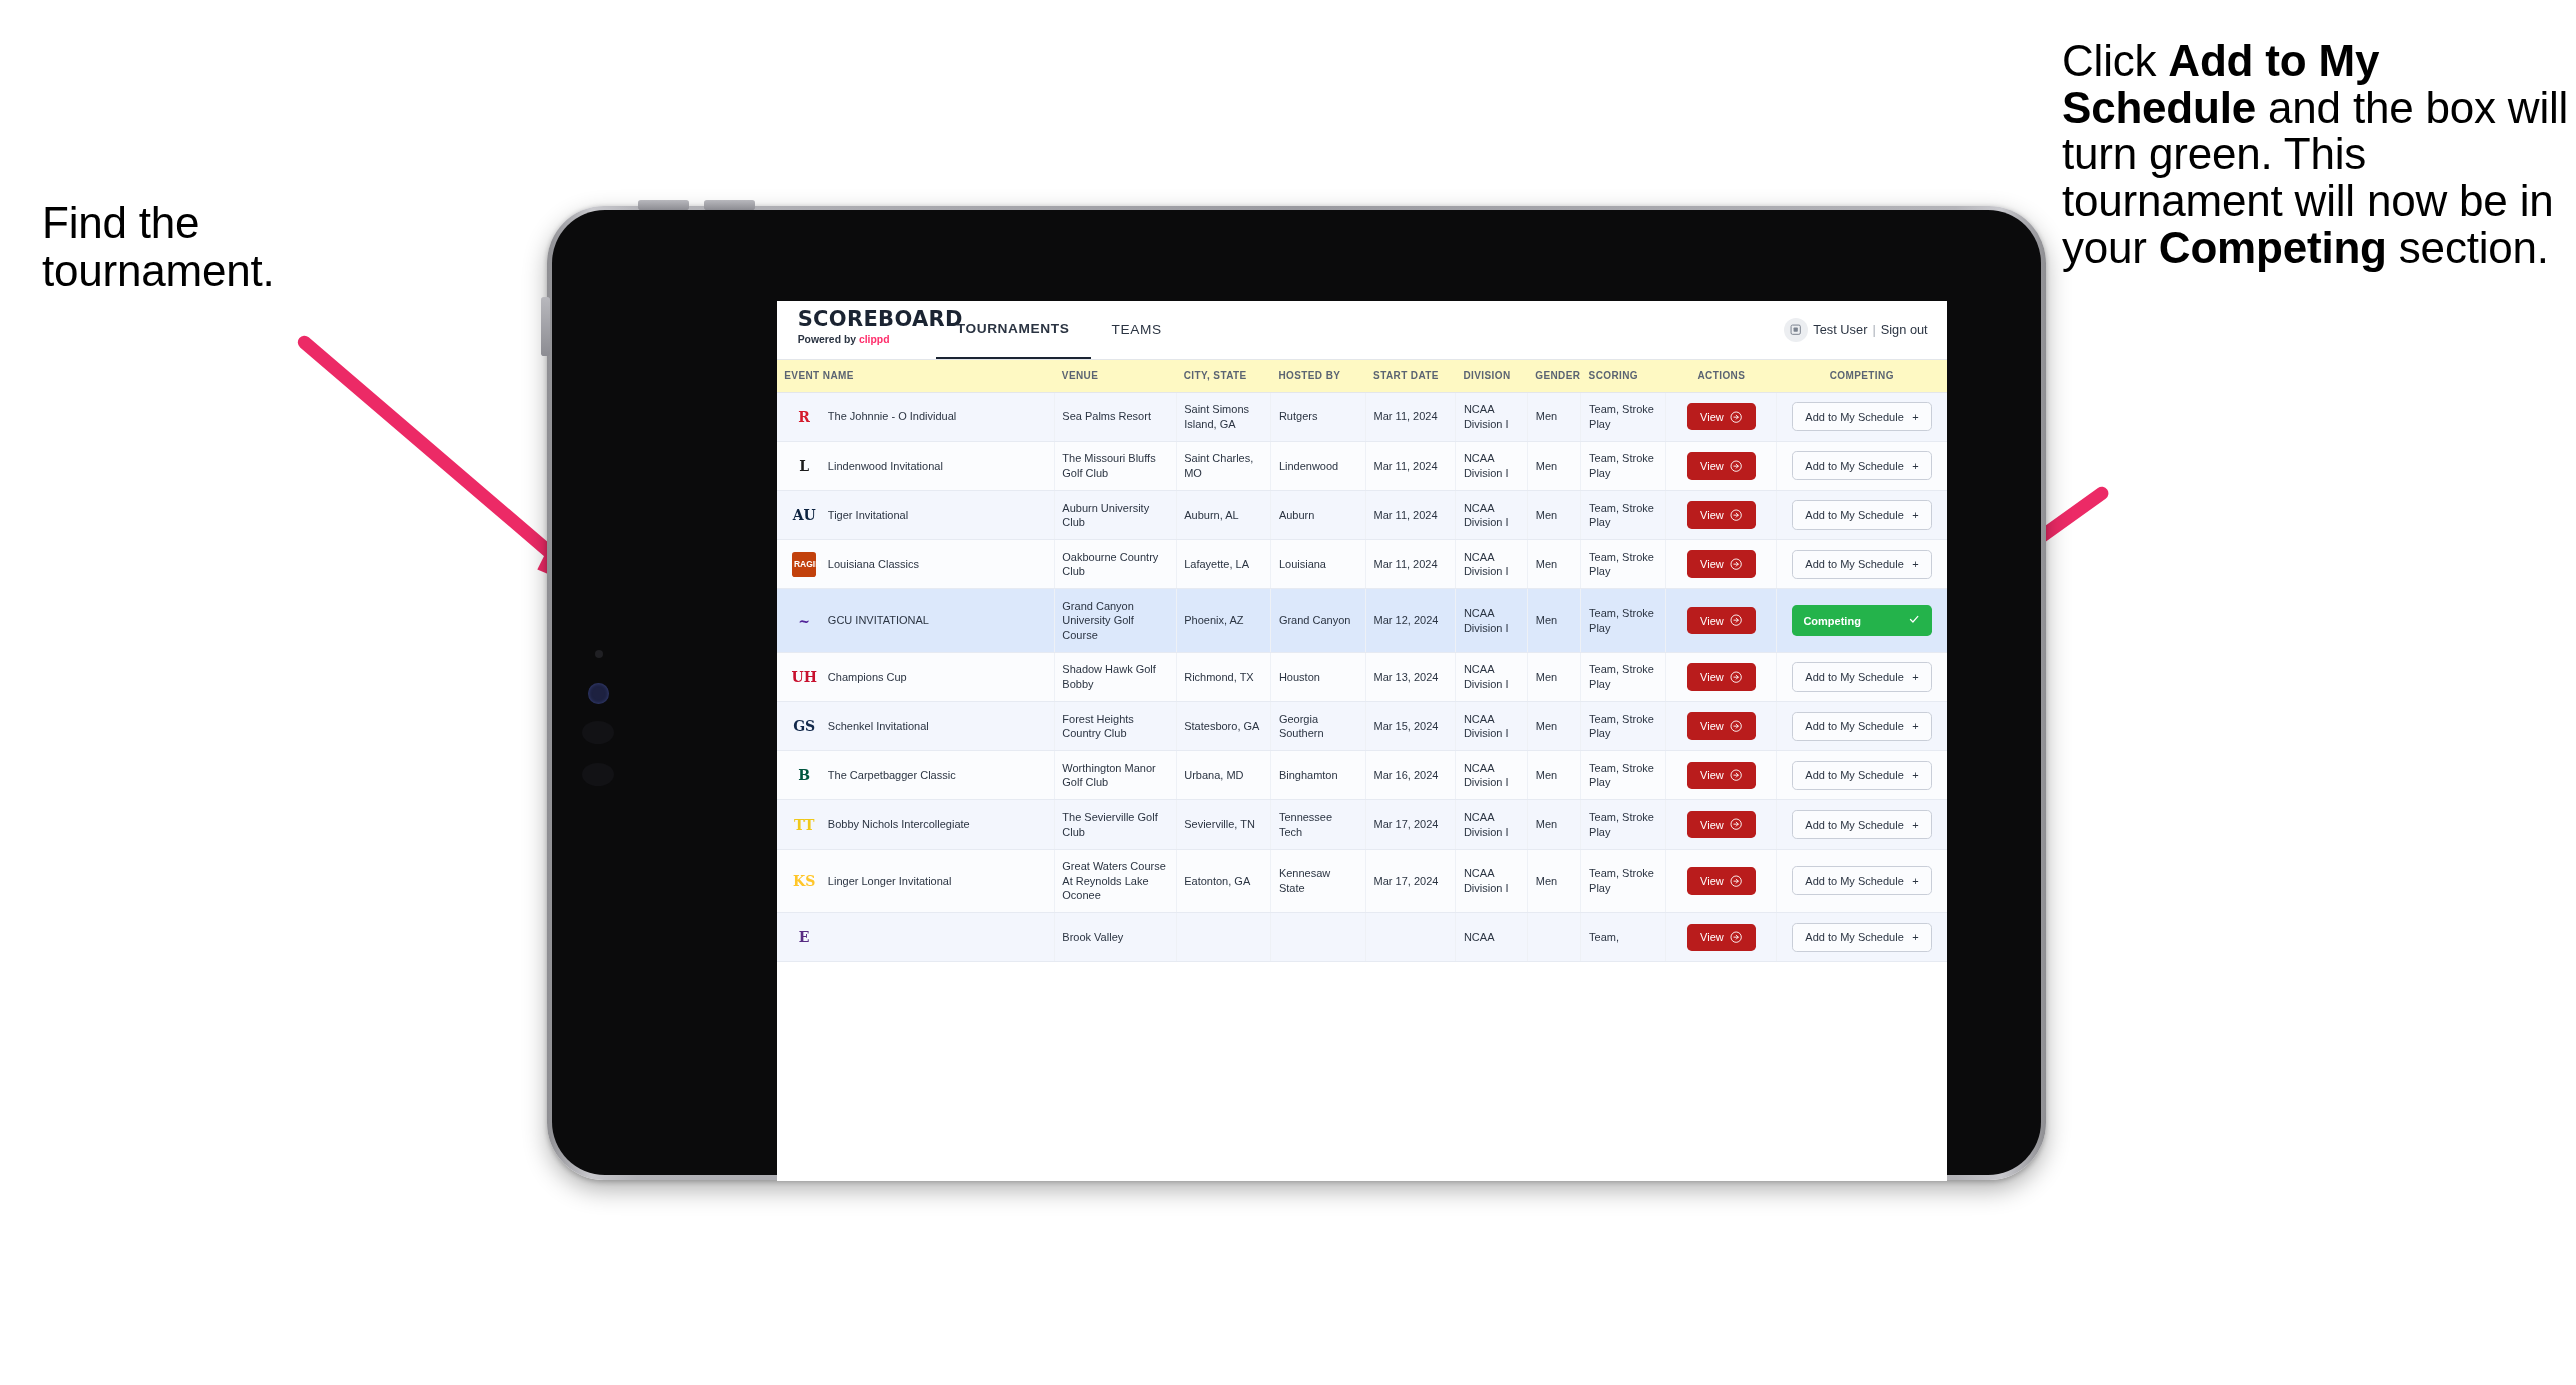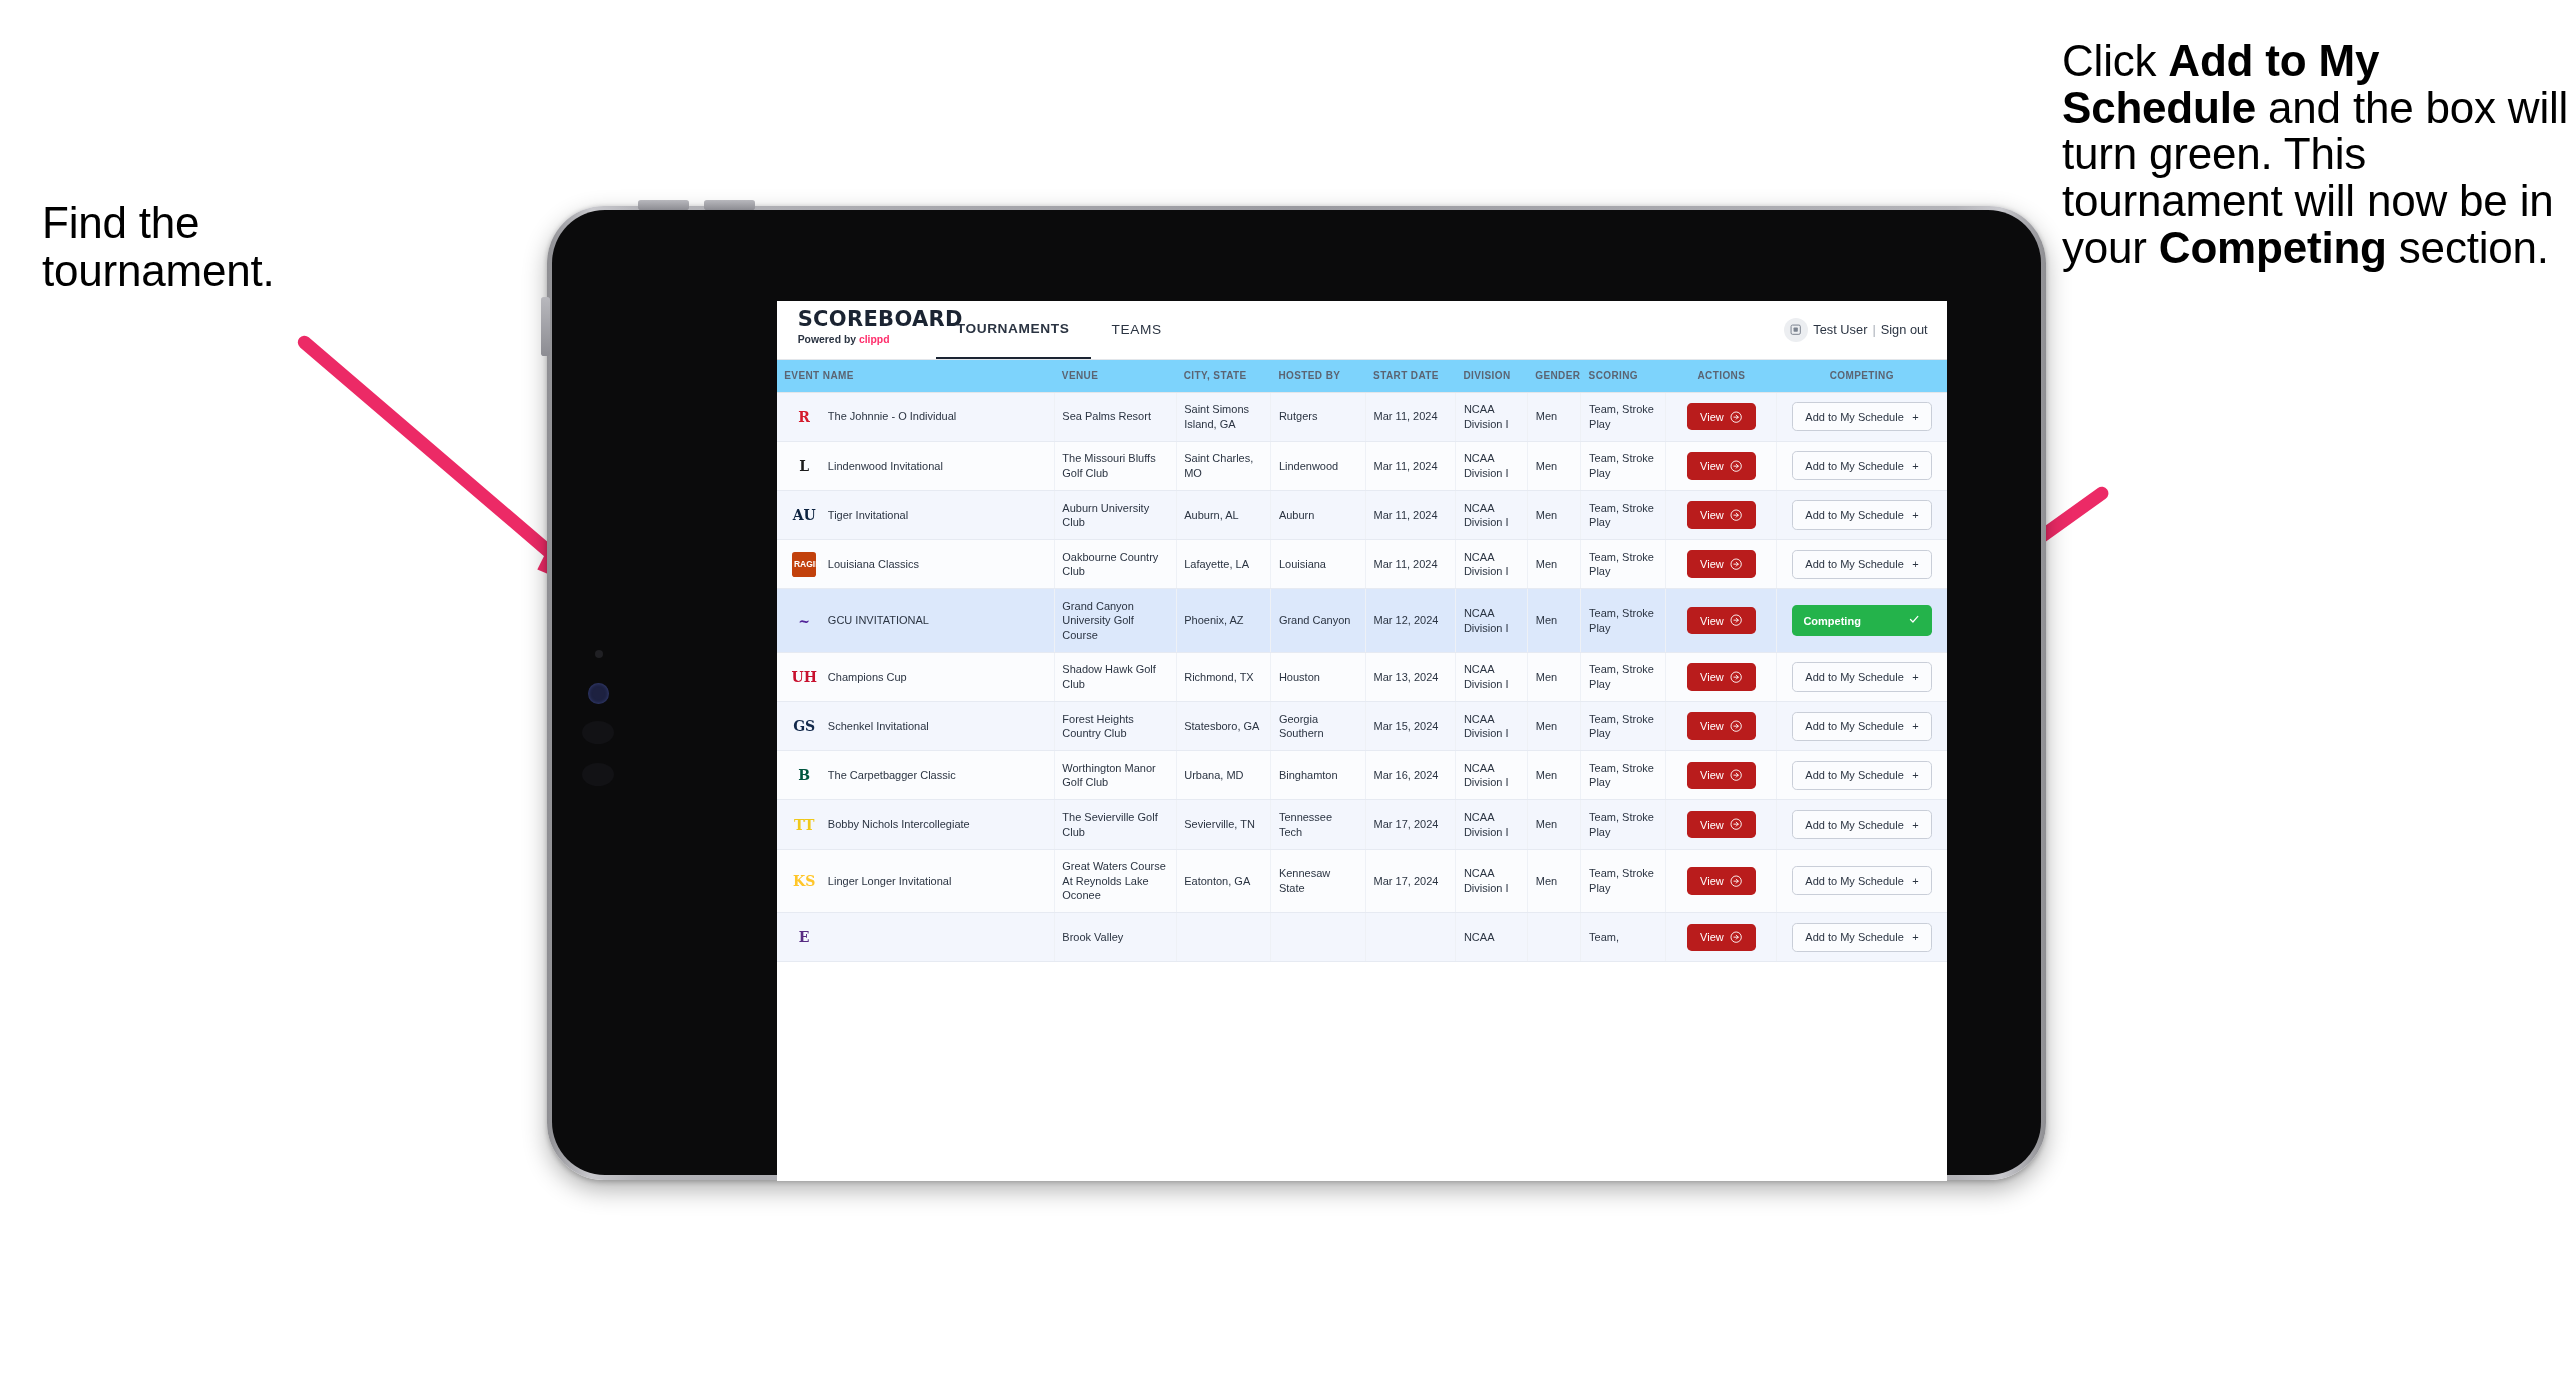--- a/index.html
+++ b/index.html
@@ -112,21 +112,21 @@
     background: #eceef1; display: flex; align-items: center; justify-content: center;
     color: #5b6472; font-size: 11.4px;
   }
   #appbar-right .sep { color: #aab0b9; }
   #signout { cursor: pointer; }
 
   
   #table-wrap { height: calc(100% - 59px); overflow: hidden; }
   table#tbl { width: 100%; border-collapse: collapse; table-layout: fixed; }
   #tbl thead th {
-    background: #7dd3fc;
+    background: #fef9c3;
     border-bottom: 0.9px solid #e3e6ea;
     font-size: 10px; letter-spacing: 0.4px;
     color: #5b6472; font-weight: 600;
     text-align: left;
     padding: 10.4px 7.6px;
     white-space: nowrap;
   }
   #tbl thead th.c-center { text-align: center; }
   #tbl tbody td {
     border-bottom: 0.9px solid #e6eaf2;
@@ -410,21 +410,21 @@
                         </svg></span>
                     </button></td>
                 </tr>
                 <tr class="alt">
                   <td class="col-evt">
                     <div class="evt-cell">
                       <span class="logo" style="color:#c8102e;text-align:center;">UH</span>
                       <span>Champions Cup</span>
                     </div>
                   </td>
-                  <td class="col-venue">Shadow Hawk Golf Club</td>
+                  <td class="col-venue">Shadow Hawk Golf Bobby</td>
                   <td class="col-city">Richmond, TX</td>
                   <td class="col-host">Houston</td>
                   <td class="col-date">Mar 13, 2024</td>
                   <td class="col-div">NCAA Division I</td>
                   <td class="col-gen">Men</td>
                   <td class="col-score">Team, Stroke Play</td>
                   <td class="col-act act-cell"><button class="btn-view">
                       <span>View</span>
                       <span class="ico">
                         <svg width="12.3" height="12.3" viewBox="0 0 20 20">

